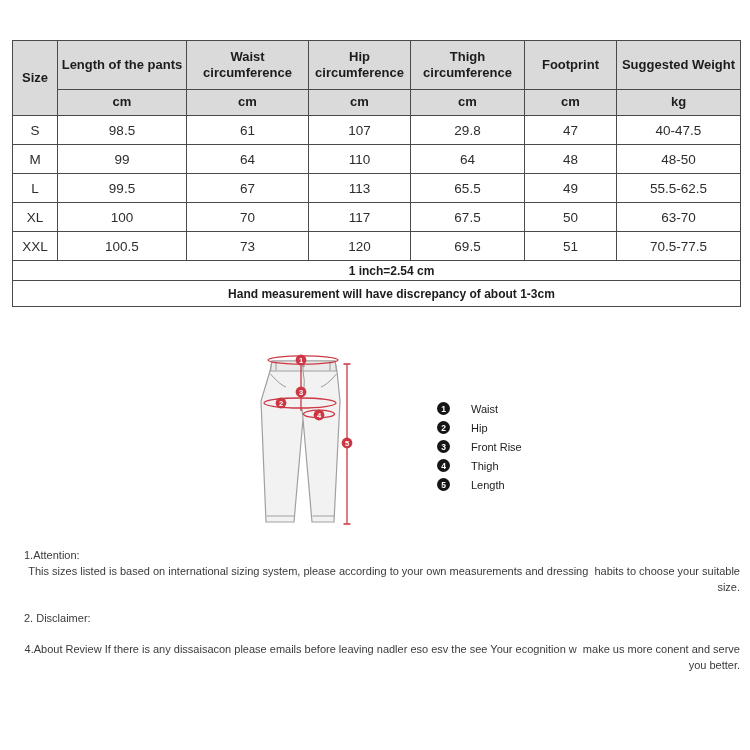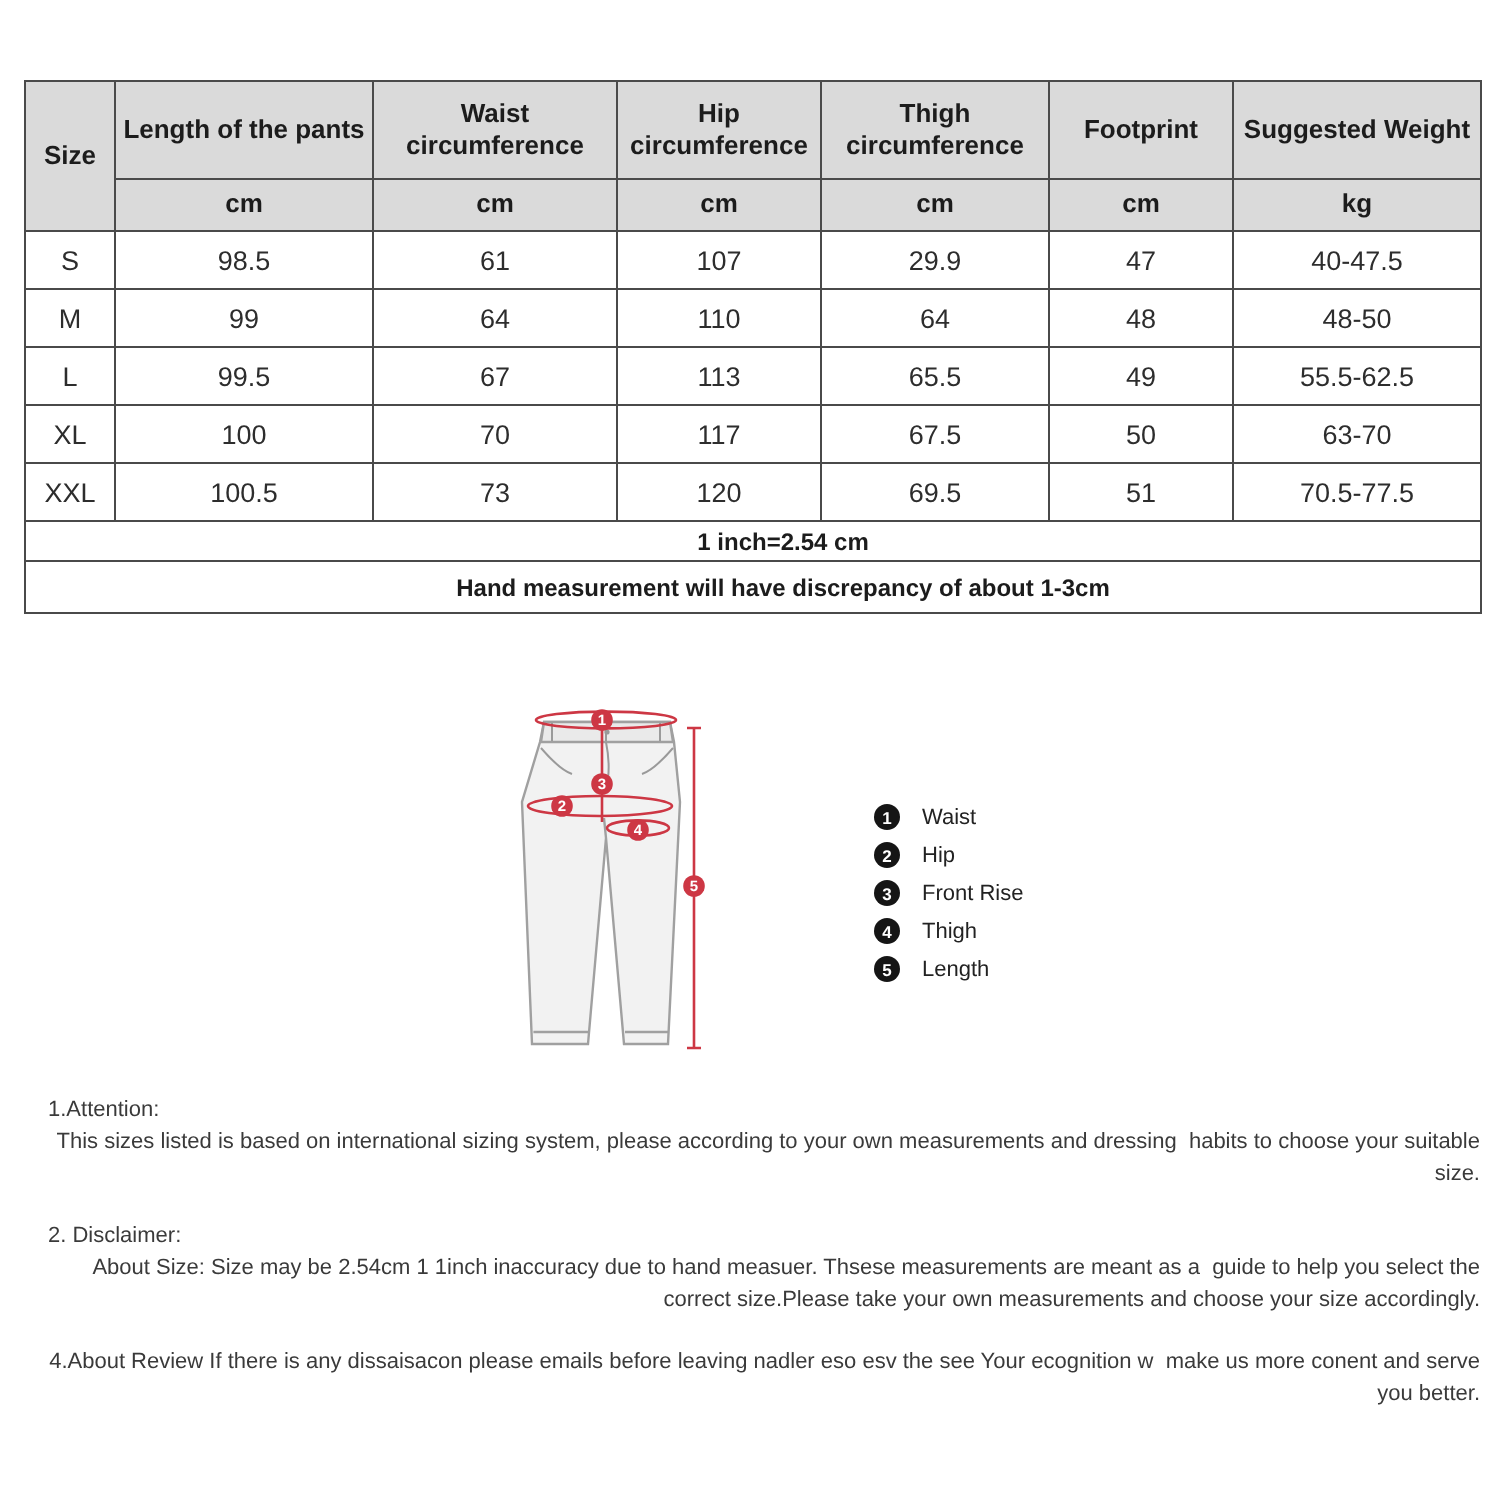--- a/index.html
+++ b/index.html
@@ -28,21 +28,21 @@
   .note-row.hand td{height:25px;}
   
   .pants-svg{position:absolute;left:256px;top:347px;}
   .legend{position:absolute;left:437px;top:399px;}
   .legend-item{display:flex;align-items:center;height:19px;}
   .legend-num{
     width:13px;height:13px;border-radius:50%;background:#151515;color:#fff;
     font-size:8.5px;font-weight:bold;display:flex;align-items:center;justify-content:center;
     flex:0 0 13px;
   }
-  .legend-label{margin-left:11px;font-size:11px;color:#222;}
+  .legend-label{margin-left:21px;font-size:11px;color:#222;}
   
   .notes{
     position:absolute;left:12px;top:547px;width:728px;
     font-size:11px;line-height:16px;color:#3a3a3a;
   }
   .note-sec{margin-bottom:15px;margin-left:12px;}
   .note-body{white-space:pre-wrap;text-align:right;}
 </style>
 </head>
 <body>
@@ -75,21 +75,21 @@
       <th>cm</th>
       <th>kg</th>
     </tr>
   </thead>
   <tbody>
     <tr class="data-row">
       <td>S</td>
       <td>98.5</td>
       <td>61</td>
       <td>107</td>
-      <td>29.9</td>
+      <td>29.8</td>
       <td>47</td>
       <td>40-47.5</td>
     </tr>
     <tr class="data-row">
       <td>M</td>
       <td>99</td>
       <td>64</td>
       <td>110</td>
       <td>64</td>
       <td>48</td>
@@ -211,20 +211,19 @@
   </div>
 </div>
 
 <div class="notes">
   <div class="note-sec">
     <div>1.Attention:</div>
     <div class="note-body">This sizes listed is based on international sizing system, please according to your own measurements and dressing  habits to choose your suitable size.</div>
   </div>
   <div class="note-sec">
     <div>2. Disclaimer:</div>
-    <div class="note-body">About Size: Size may be 2.54cm 1 1inch inaccuracy due to hand measuer. Thsese measurements are meant as a  guide to help you select the correct size.Please take your own measurements and choose your size accordingly.</div>
   </div>
   <div class="note-sec">
   </div>
   <div class="note-sec">
     <div class="note-body">4.About Review If there is any dissaisacon please emails before leaving nadler eso esv the see Your ecognition w  make us more conent and serve you better.</div>
   </div>
 </div>
 
 </body></html>

